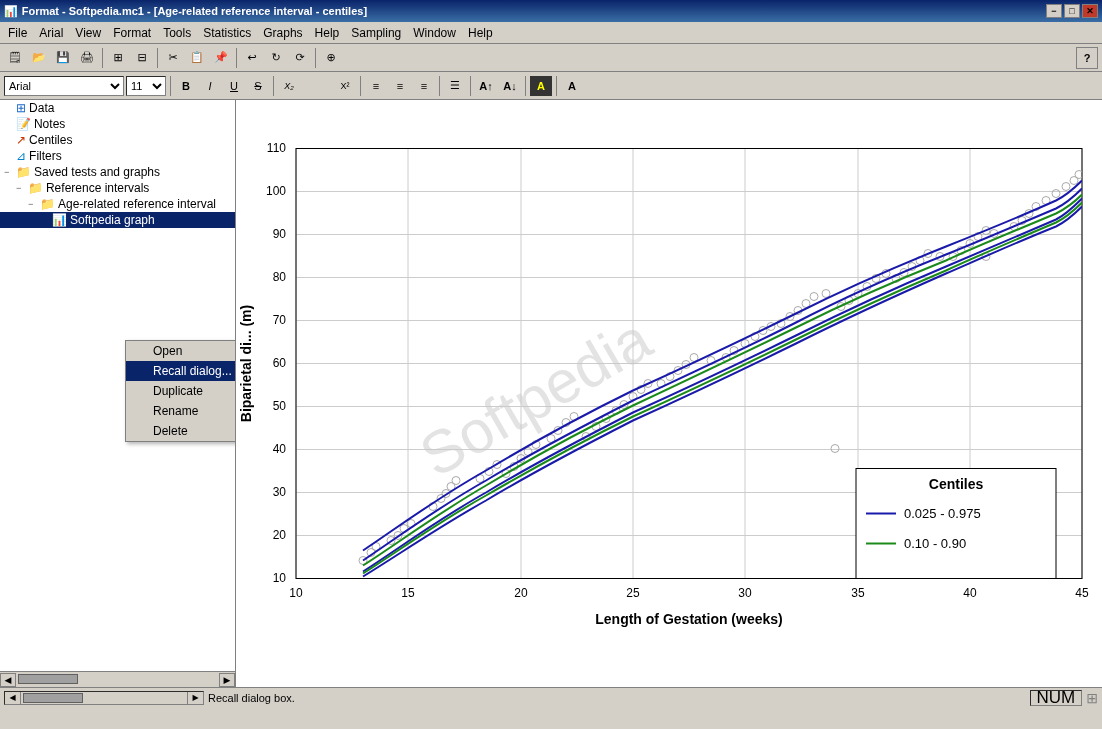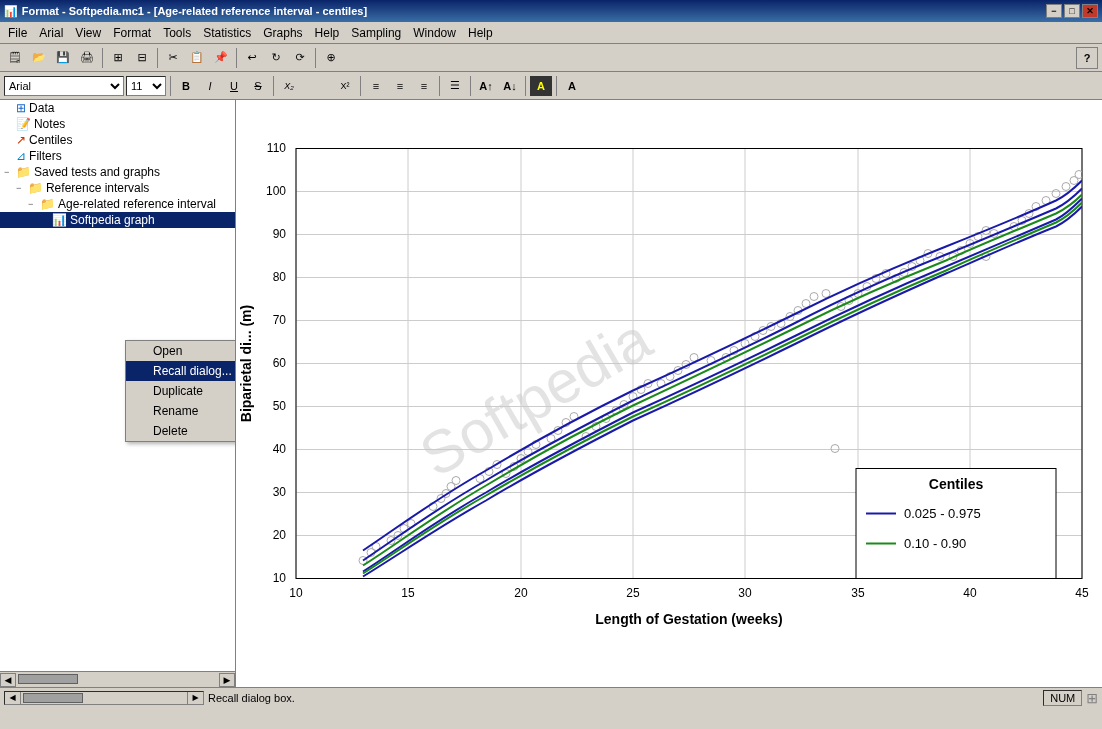--- a/index.html
+++ b/index.html
@@ -141,21 +141,21 @@
       justify-content: space-between;
     }
     .status-left { display: flex; align-items: center; gap: 4px; flex: 1; }
     .status-right {
       display: flex; align-items: center; gap: 4px;
     }
     .status-num {
       border: 1px inset #808080;
       padding: 0 6px;
       background: #d4d0c8;
-      font-size: 11px;
+      font-size: 17px;
       height: 16px; display: flex; align-items: center;
     }
     .status-resize { font-size: 14px; color: #808080; }
     
     
     .context-menu {
       position: absolute;
       left: 125px;
       top: 240px;
       width: 155px;

